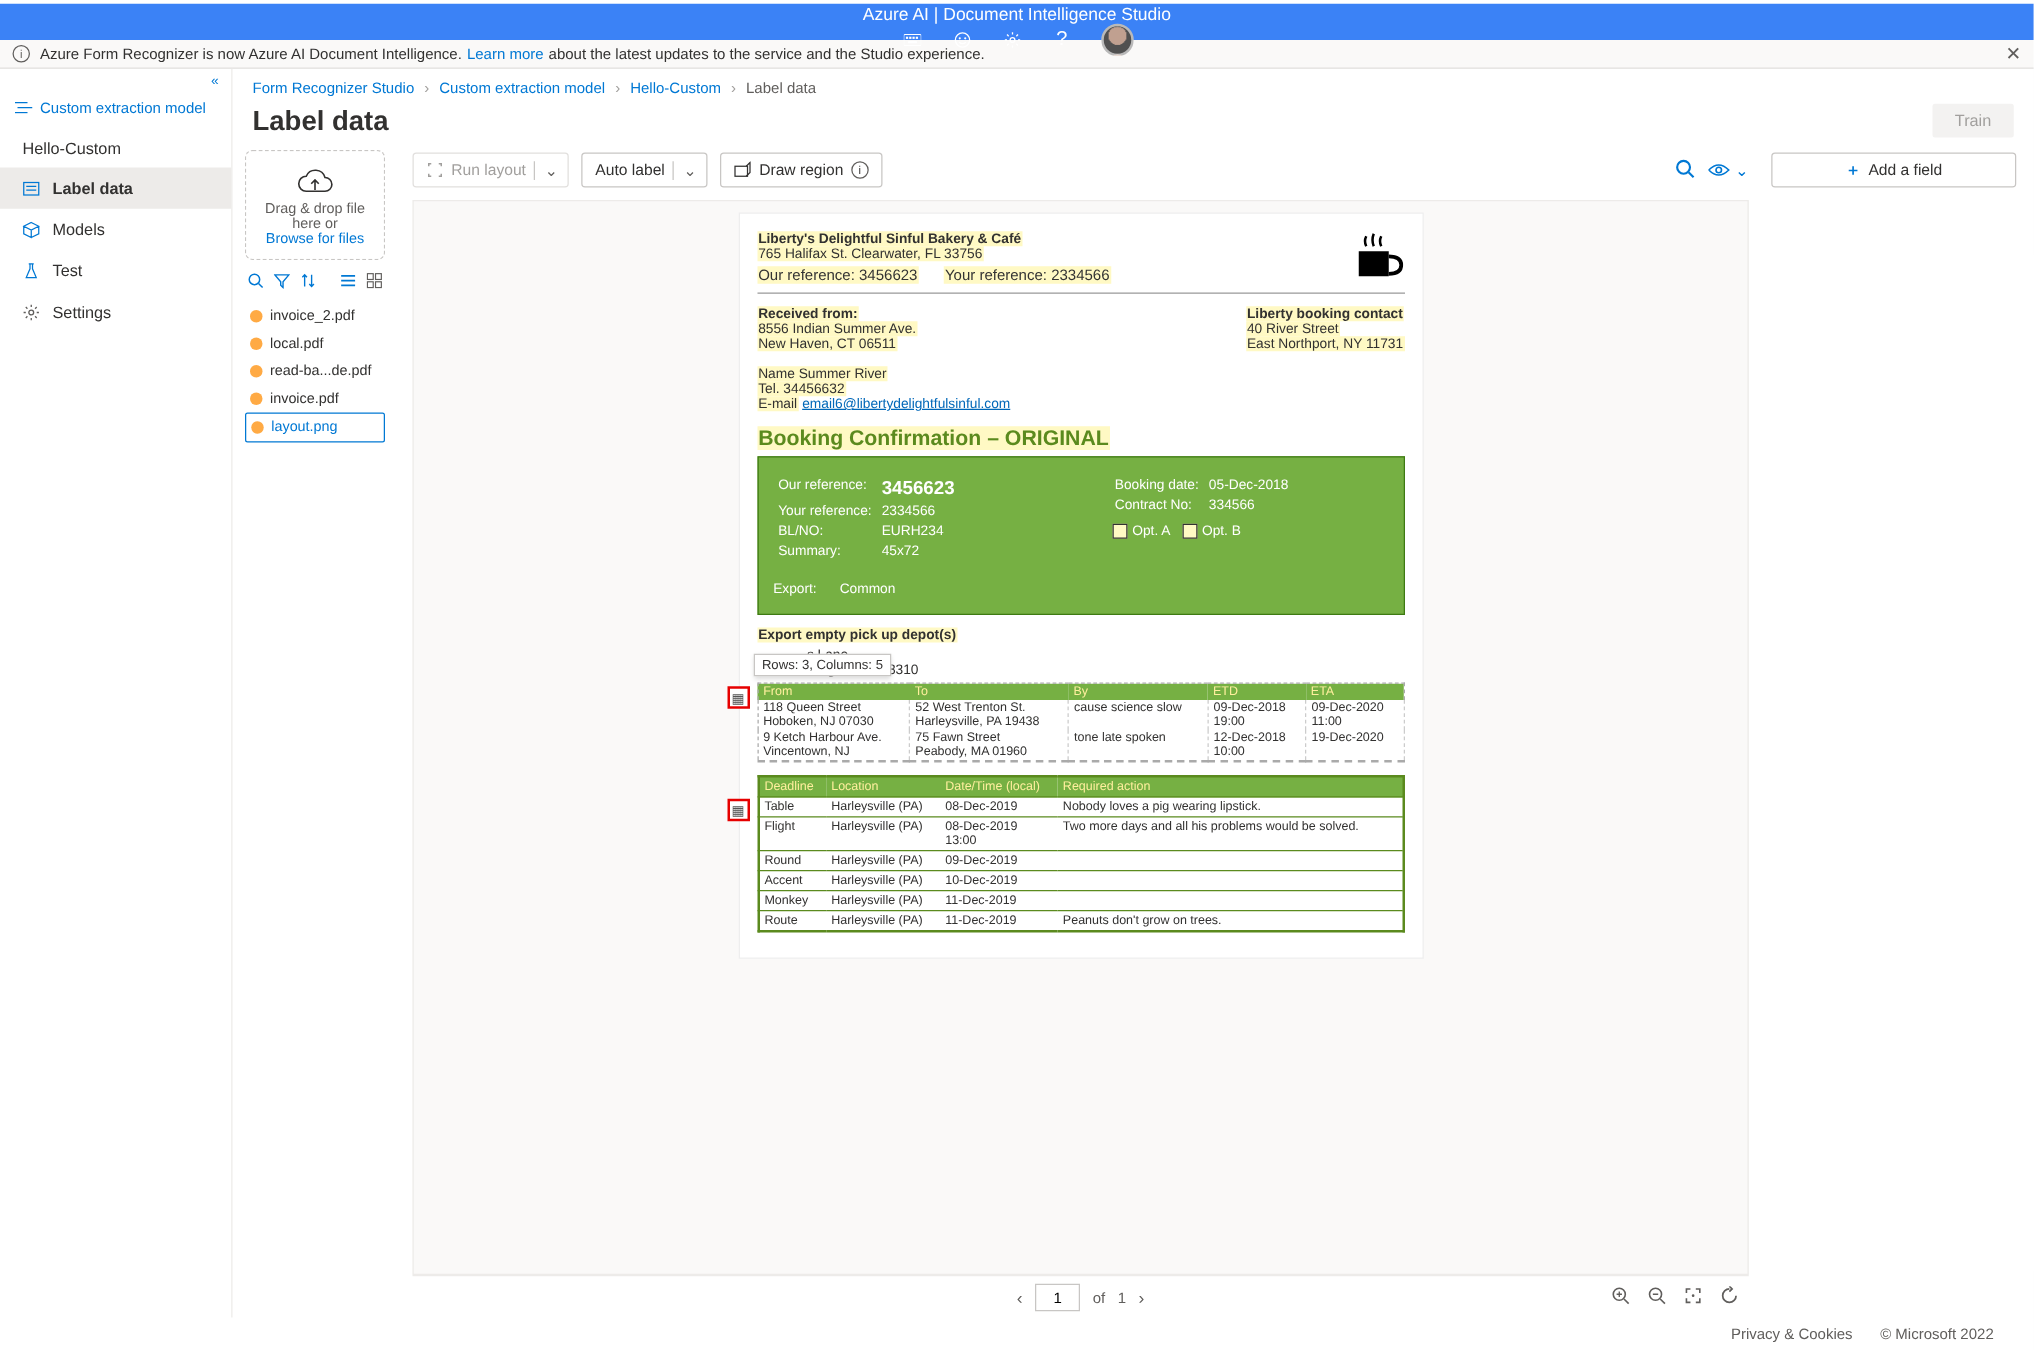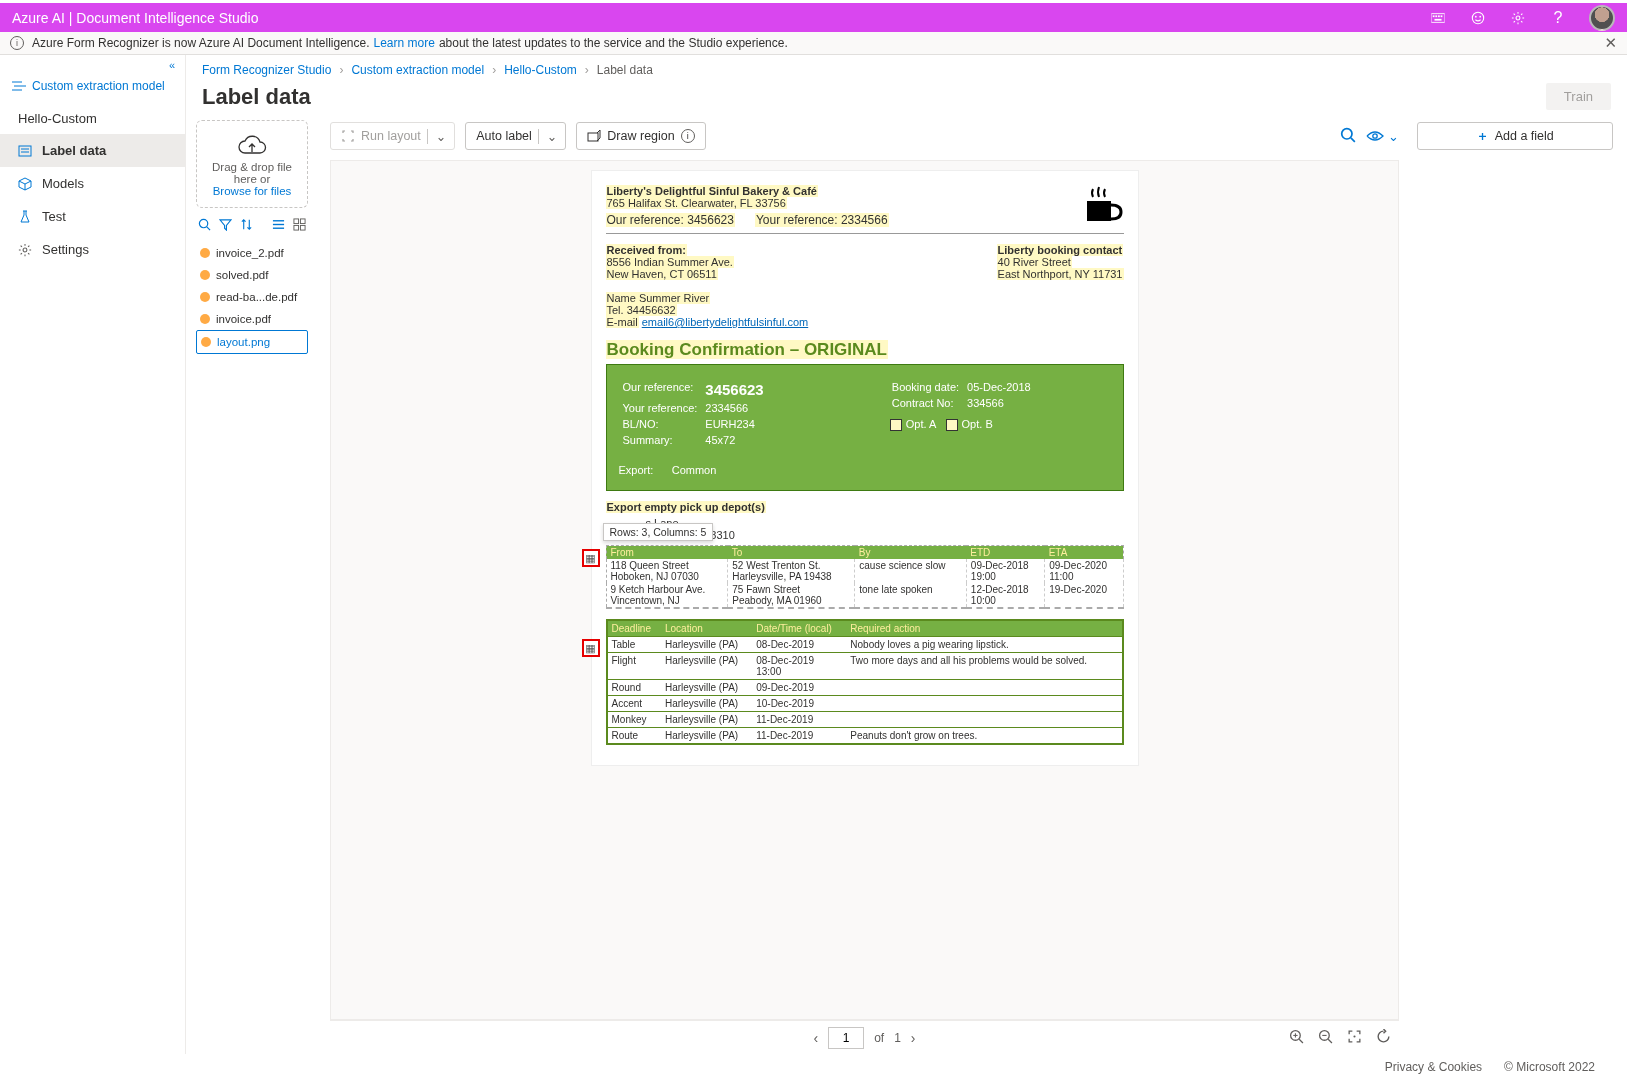--- a/index.html
+++ b/index.html
@@ -1,20 +1,20 @@
 <!DOCTYPE html>
 <html><head>
 <meta charset="utf-8">
 <style>
 * { box-sizing: border-box; margin: 0; padding: 0; }
 body { font-family: "Segoe UI", sans-serif; font-size: 13px; color: #323130; background: #fff; width: 1627px; height: 1080px; overflow: hidden; position: relative; }
 
 
 .topbar { background:#fff; height:3px; }
-.bluebar { background:#d946ef; color:#fff; height:29px; display:flex; align-items:center; justify-content:space-between; padding:0 12px; font-size:14px; }
+.bluebar { background:#3b82f6; color:#fff; height:29px; display:flex; align-items:center; justify-content:space-between; padding:0 12px; font-size:14px;flex-direction:column; }
 .bluebar .right { display:flex; align-items:center; gap:22px; }
 .bluebar .iconbtn { width:18px; height:18px; display:flex; align-items:center; justify-content:center; cursor:pointer; }
 .avatar { width:26px; height:26px; border-radius:50%; background: radial-gradient(circle at 50% 35%, #c0a090 0 40%, #505050 41% 100%); border:2px solid rgba(255,255,255,.6); }
 
 
 .notice { height:23px; border-bottom:1px solid #e1dfdd; display:flex; align-items:center; padding:0 10px; font-size:12px; color:#323130; background:#faf9f8; }
 .notice .info-icon { width:14px; height:14px; border:1px solid #605e5c; border-radius:50%; margin-right:8px; display:flex; align-items:center; justify-content:center; font-size:9px; color:#605e5c; }
 .notice a { color:#0078d4; text-decoration:none; margin:0 4px; }
 .notice .close { margin-left:auto; font-size:15px; color:#605e5c; cursor:pointer; }
 
@@ -268,21 +268,21 @@
                 <rect x="1" y="8" width="5" height="5" fill="none" stroke="#605e5c"></rect>
                 <rect x="8" y="8" width="5" height="5" fill="none" stroke="#605e5c"></rect>
               </svg></span>
         </div>
         <div class="fileitem">
             <span class="dot"></span>
             <span>invoice_2.pdf</span>
           </div>
         <div class="fileitem">
             <span class="dot"></span>
-            <span>solved.pdf</span>
+            <span>local.pdf</span>
           </div>
         <div class="fileitem">
             <span class="dot"></span>
             <span>read-ba...de.pdf</span>
           </div>
         <div class="fileitem">
             <span class="dot"></span>
             <span>invoice.pdf</span>
           </div>
         <div class="fileitem sel">

